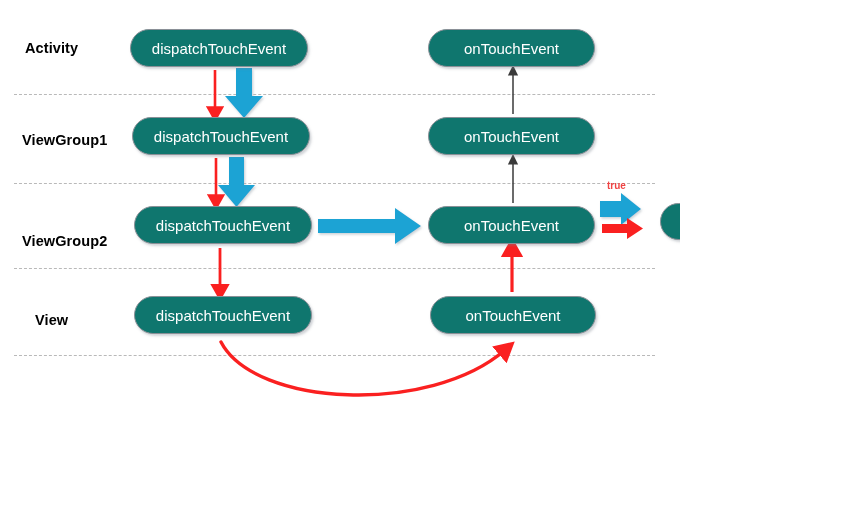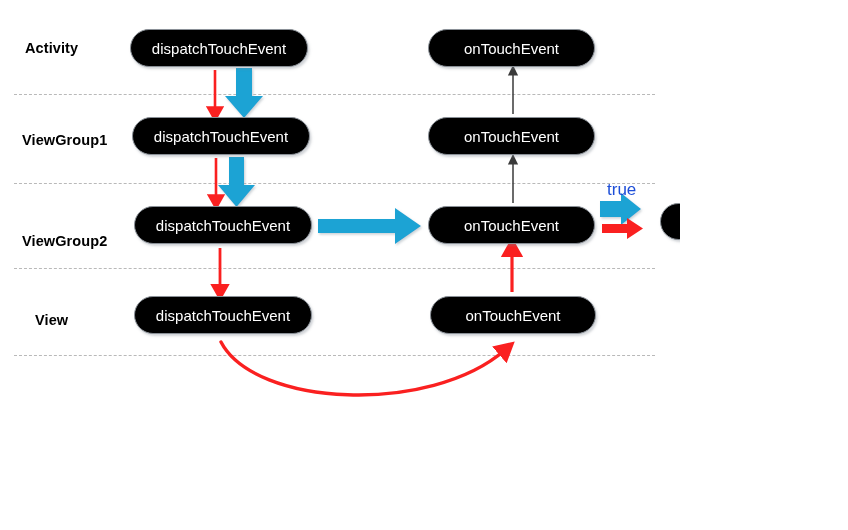--- a/index.html
+++ b/index.html
@@ -22,21 +22,21 @@
     font-family: "Liberation Sans", sans-serif;
     font-size: 14.5px;
     font-weight: 700;
     color: #000000;
     white-space: nowrap;
     letter-spacing: 0.1px;
   }
   .node {
     position: absolute;
     box-sizing: border-box;
-    background: #000000;
+    background: #0f766e;
     border: 1.6px solid #8a9097;
     border-radius: 19px;
     color: #ffffff;
     font-family: "Liberation Sans", sans-serif;
     font-size: 15px;
     display: flex;
     align-items: center;
     justify-content: center;
     text-align: center;
     box-shadow: 1.5px 2px 2.5px rgba(120,130,140,0.35);
@@ -55,23 +55,23 @@
     position: absolute;
     left: 0;
     top: 0;
     width: 848px;
     height: 530px;
     pointer-events: none;
   }
   .edge-label {
     position: absolute;
     font-family: "Liberation Sans", sans-serif;
-    font-size: 17px;
-    font-weight: 400;
-    color: #1d4ed8;
+    font-size: 10px;
+    font-weight: 700;
+    color: #ef4444;
     white-space: nowrap;
   }
   .watermark {
     position: absolute;
     font-family: "Liberation Mono", "DejaVu Sans Mono", monospace;
     font-size: 15.5px;
     color: #e2e0dc;
     letter-spacing: 0.6px;
     white-space: nowrap;
   }

